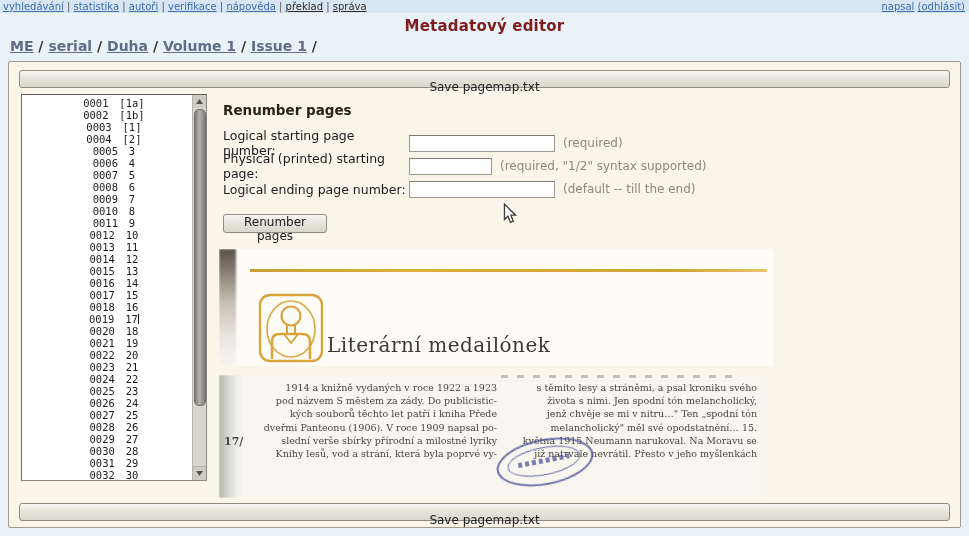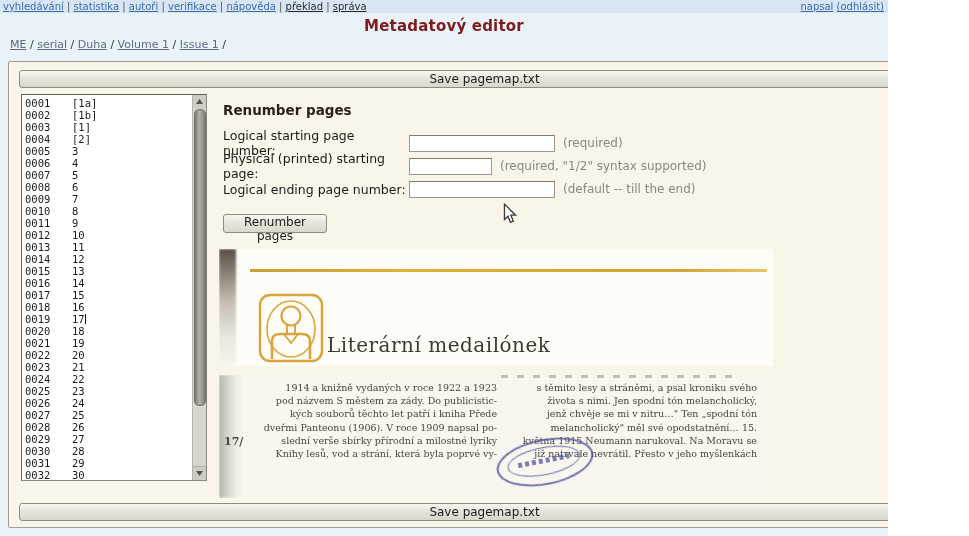--- a/index.html
+++ b/index.html
@@ -1,53 +1,53 @@
 <!DOCTYPE html>
 <html><head>
 <meta charset="utf-8">
 <style>
   html,body{margin:0;padding:0;}
   body{font-family:"DejaVu Sans","Liberation Sans",sans-serif;}
-  .page{position:relative;width:888px;height:536px;background:#e9f1f9;overflow:hidden;}
+  .page{position:relative;width:969px;height:536px;background:#e9f1f9;overflow:hidden;}
 
   
   .topnav{position:absolute;left:0;top:0;width:100%;height:13px;background:#d8e6f3;
           font-size:10px;line-height:13px;color:#444;}
   .topnav .links{position:absolute;left:3px;top:0;white-space:nowrap;}
   .topnav .userbox{position:absolute;right:4px;top:0;white-space:nowrap;}
   a.nav-link{color:#3a6cb0;text-decoration:underline;}
   a.nav-link.dark{color:#2b2b2b;}
   .nav-sep{color:#555;}
 
   
   .app-title{position:absolute;left:0;top:17px;width:100%;text-align:center;
              font-size:15px;font-weight:bold;color:#7f1d1d;letter-spacing:.2px;}
-  .breadcrumb{position:absolute;left:10px;top:38px;font-size:11px;color:#333;}
+  .breadcrumb{position:absolute;left:10px;top:38px;font-size:14px;color:#333;font-weight:bold;}
   a.crumb{color:#5f6e85;text-decoration:underline;}
   .crumb-sep{color:#333;}
 
   
   .panel{position:absolute;left:8px;top:61px;width:951px;height:465px;
          background:#faf5e9;border:1px solid #a29a8c;border-radius:2px;}
 
   .wide-btn{position:absolute;left:10px;right:10px;height:18px;
             background:linear-gradient(#f8f7f3,#e7e4db 45%,#d9d6ca);
             border:1px solid #8e8b81;border-radius:3px;
             font-size:12px;line-height:17px;text-align:center;color:#1c1c1c;
-            font-family:"DejaVu Sans",sans-serif;cursor:pointer;padding:0;}
+            font-family:"DejaVu Sans",sans-serif;cursor:pointer;padding:8px;}
   .wide-btn.topbar{top:8px;}
   .wide-btn.bottombar{top:441px;}
 
   
   .pagemap{position:absolute;left:12px;top:32px;width:184px;height:385px;background:#fff;
            border:1px solid #8a887f;border-top-color:#5f5d56;border-left-color:#6b695f;}
   .pm-content{position:absolute;left:0;top:0;right:14px;bottom:0;overflow:hidden;
               font-family:"DejaVu Sans Mono","Liberation Mono",monospace;
               font-size:10.5px;line-height:12px;color:#1a1a1a;padding:2px 0 0 3px;}
-  .pm-row{white-space:pre;height:12px;}
+  .pm-row{white-space:pre;height:12px;text-align:center;}
   .pm-id{display:inline-block;width:47px;}
   .pm-caret{display:inline-block;width:1px;height:10px;background:#111;vertical-align:-1px;}
   .pm-scroll{position:absolute;right:0;top:0;bottom:0;width:13px;background:#d9d6ce;
              border-left:1px solid #b6b3ab;}
   .pm-arrow{position:absolute;left:0;width:13px;height:13px;background:#cfccc4;text-align:center;}
   .pm-arrow svg{display:block;margin:4px auto 0;}
   .pm-arrow.up{top:0;}
   .pm-arrow.down{bottom:0;border-top:1px solid #b0ada5;}
   .pm-thumb{position:absolute;left:1px;top:14px;width:10px;height:295px;border-radius:5px;
             border:1px solid #6f6d66;

